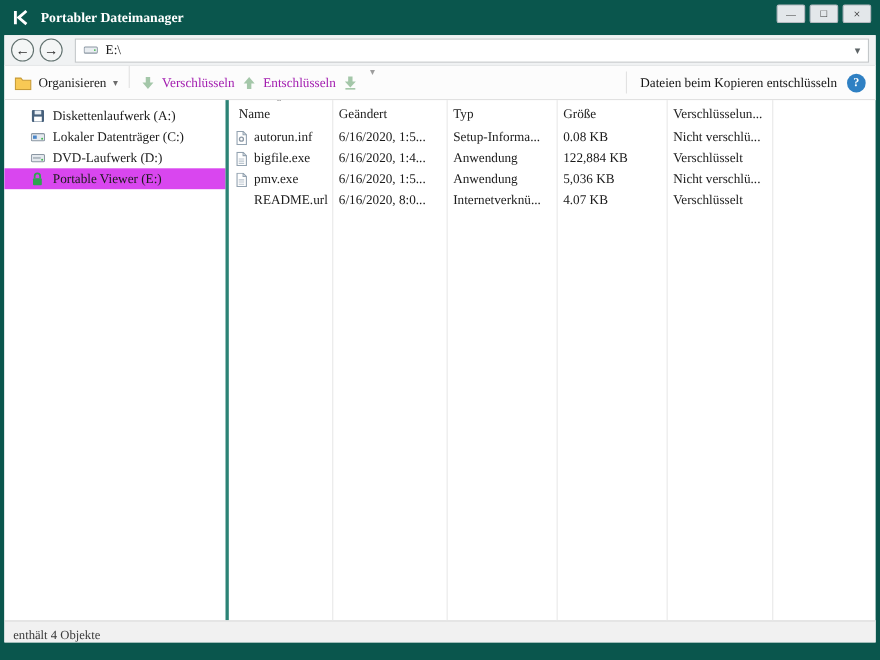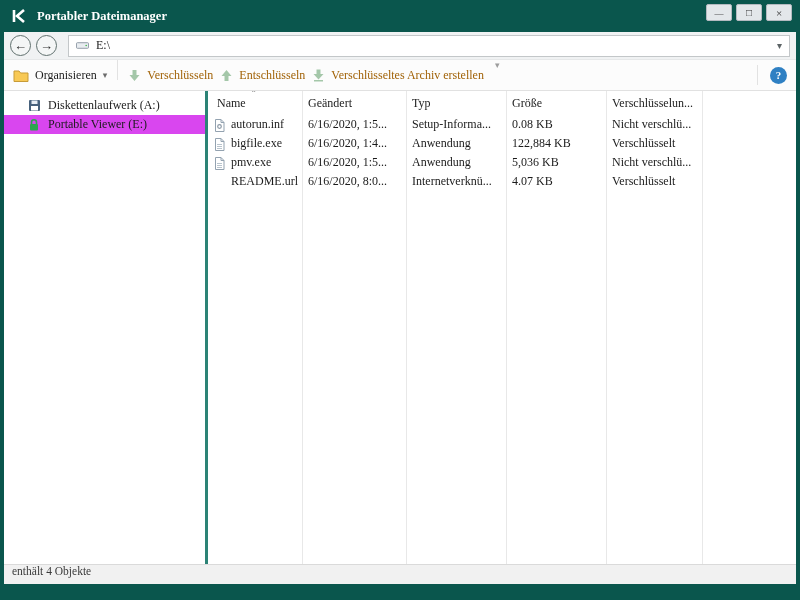--- a/index.html
+++ b/index.html
@@ -32,21 +32,21 @@
     background:#f4f6f6; color:#2e2e2e; display:flex; align-items:center;
     justify-content:center; font-size:13px; line-height:1; }
   .addressbar { flex:1; height:22px; background:#fff; border:1px solid #c3c7c9;
     display:flex; align-items:center; padding:0 7px; gap:7px; margin-left:6px; }
   .addr-caret { margin-left:auto; color:#5d6466; font-size:10px; }
   
   .toolbar { flex:0 0 31px; background:#fcfcfc; display:flex; 
     padding:0 9px; gap:7px; border-bottom:1px solid #e1e1e1; }
   .tb-item { display:flex; align-items:center; gap:6px; white-space:nowrap; }
   .tb-enabled { color:#1c1c1c; }
-  .tb-disabled { color:#a16207; }
+  .tb-disabled { color:#a21caf; }
   .tb-caret { color:#6c6c6c; font-size:9px; }
   .tb-caret.dim { color:#9d9d9d; }
   .tb-sep { width:1px; height:20px; background:#e2e2e2; margin:0 3px; }
   .tb-right { margin-left:auto; display:flex; align-items:center; gap:9px; color:#141414; }
   .helpdot { width:17px; height:17px; border-radius:50%; background:#2f80c3; color:#fff;
     font-weight:bold; font-size:11px; display:flex; align-items:center; justify-content:center; }
   .disabled-ico { opacity:.55; }
   
   .content { flex:1 1 auto; min-height:0; display:flex; }
   .sidebar { flex:0 0 201px; background:#fff; padding-top:5px; }
@@ -63,21 +63,21 @@
   .header-cell.first { padding-left:9px; }
   .sort-ind { position:absolute; top:-2px; left:44px; color:#6a6a6a; font-size:10px; }
   .frow { display:grid; grid-template-columns:94px 104px 100px 100px 96px 1fr;
     height:19px; align-items:center; }
   .cell { padding-left:6px; white-space:nowrap; overflow:hidden; }
   .name-cell { display:flex; align-items:flex-end; gap:5px; padding-left:5px;
     white-space:nowrap; overflow:hidden; }
   .ico-slot { width:13px; height:13px; flex:0 0 13px; display:flex; align-items:center; }
   
   .statusbar { flex:0 0 20px; background:#f1f1f1; border-top:1px solid #dadada;
-    display:flex; align-items:flex-start; padding:0 8px; color:#3a3a3a; font-size:11.5px; }
+    display:flex; align-items:flex-end; padding:0 8px; color:#3a3a3a; font-size:11.5px; }
 </style>
 </head>
 <body>
 
 <div class="window">
 
   <div class="titlebar">
     <span class="logo">
       <svg width="18" height="18" viewBox="0 0 18 18">
         <path d="M4 3 v12" stroke="#ffffff" stroke-width="2.6" fill="none"></path>
@@ -136,41 +136,61 @@
         </span>
         <span>Entschlüsseln</span>
       </span>
       <span class="tb-item tb-disabled">
         <span class="ico-slot disabled-ico">
           <svg width="13" height="13" viewBox="0 0 13 13">
             <path d="M4.5 0.5 h4 v4.5 h3 L6.5 10.5 L1.5 5 h3 z" fill="#5e9c66"></path>
             <rect x="2" y="11" width="9" height="1.5" fill="#5e9c66"></rect>
           </svg>
         </span>
-        <span>Verschlüsseltes Archiv erstellen</span>
       </span>
       <span class="tb-caret dim" style="margin-left:4px">▾</span>
       <span class="tb-right">
         <span class="tb-sep"></span>
+        <span>Dateien beim Kopieren entschlüsseln</span>
         <span class="helpdot">?</span>
       </span>
     </div>
 
     <div class="content">
 
       <div class="sidebar">
         <div class="side-item">
           <span class="ico-slot">
             <svg width="13" height="13" viewBox="0 0 13 13">
               <rect x="1" y="1" width="11" height="11" rx="1" fill="#47617c"></rect>
               <rect x="3.5" y="1.5" width="6" height="3.5" fill="#e8eef4"></rect>
               <rect x="3" y="7" width="7" height="4.5" fill="#ffffff"></rect>
             </svg>
           </span>
           <span>Diskettenlaufwerk (A:)</span>
+        </div>
+        <div class="side-item">
+          <span class="ico-slot">
+            <svg width="13" height="13" viewBox="0 0 13 13">
+              <rect x="0.5" y="3.5" width="12" height="6.5" rx="1" fill="#e4e9ee" stroke="#8b97a3"></rect>
+              <rect x="2" y="5.2" width="3.4" height="3" fill="#4b86c8"></rect>
+              <circle cx="10.3" cy="8.2" r="0.9" fill="#43b94f"></circle>
+            </svg>
+          </span>
+          <span>Lokaler Datenträger (C:)</span>
+        </div>
+        <div class="side-item">
+          <span class="ico-slot">
+            <svg width="13" height="13" viewBox="0 0 13 13">
+              <rect x="0.5" y="3.5" width="12" height="6.5" rx="1" fill="#e4e9ee" stroke="#8b97a3"></rect>
+              <rect x="2" y="6" width="7" height="1.2" fill="#9aa5af"></rect>
+              <circle cx="10.3" cy="8.2" r="0.9" fill="#43b94f"></circle>
+            </svg>
+          </span>
+          <span>DVD-Laufwerk (D:)</span>
         </div>
         <div class="side-item selected">
           <span class="ico-slot">
             <svg width="12" height="14" viewBox="0 0 12 14">
               <path d="M3.5 6 V4.2 a2.5 2.5 0 0 1 5 0 V6" fill="none" stroke="#2ea44f" stroke-width="1.6"></path>
               <rect x="2" y="6" width="8" height="6.5" rx="1" fill="#2ea44f"></rect>
             </svg>
           </span>
           <span>Portable Viewer (E:)</span>
         </div>

